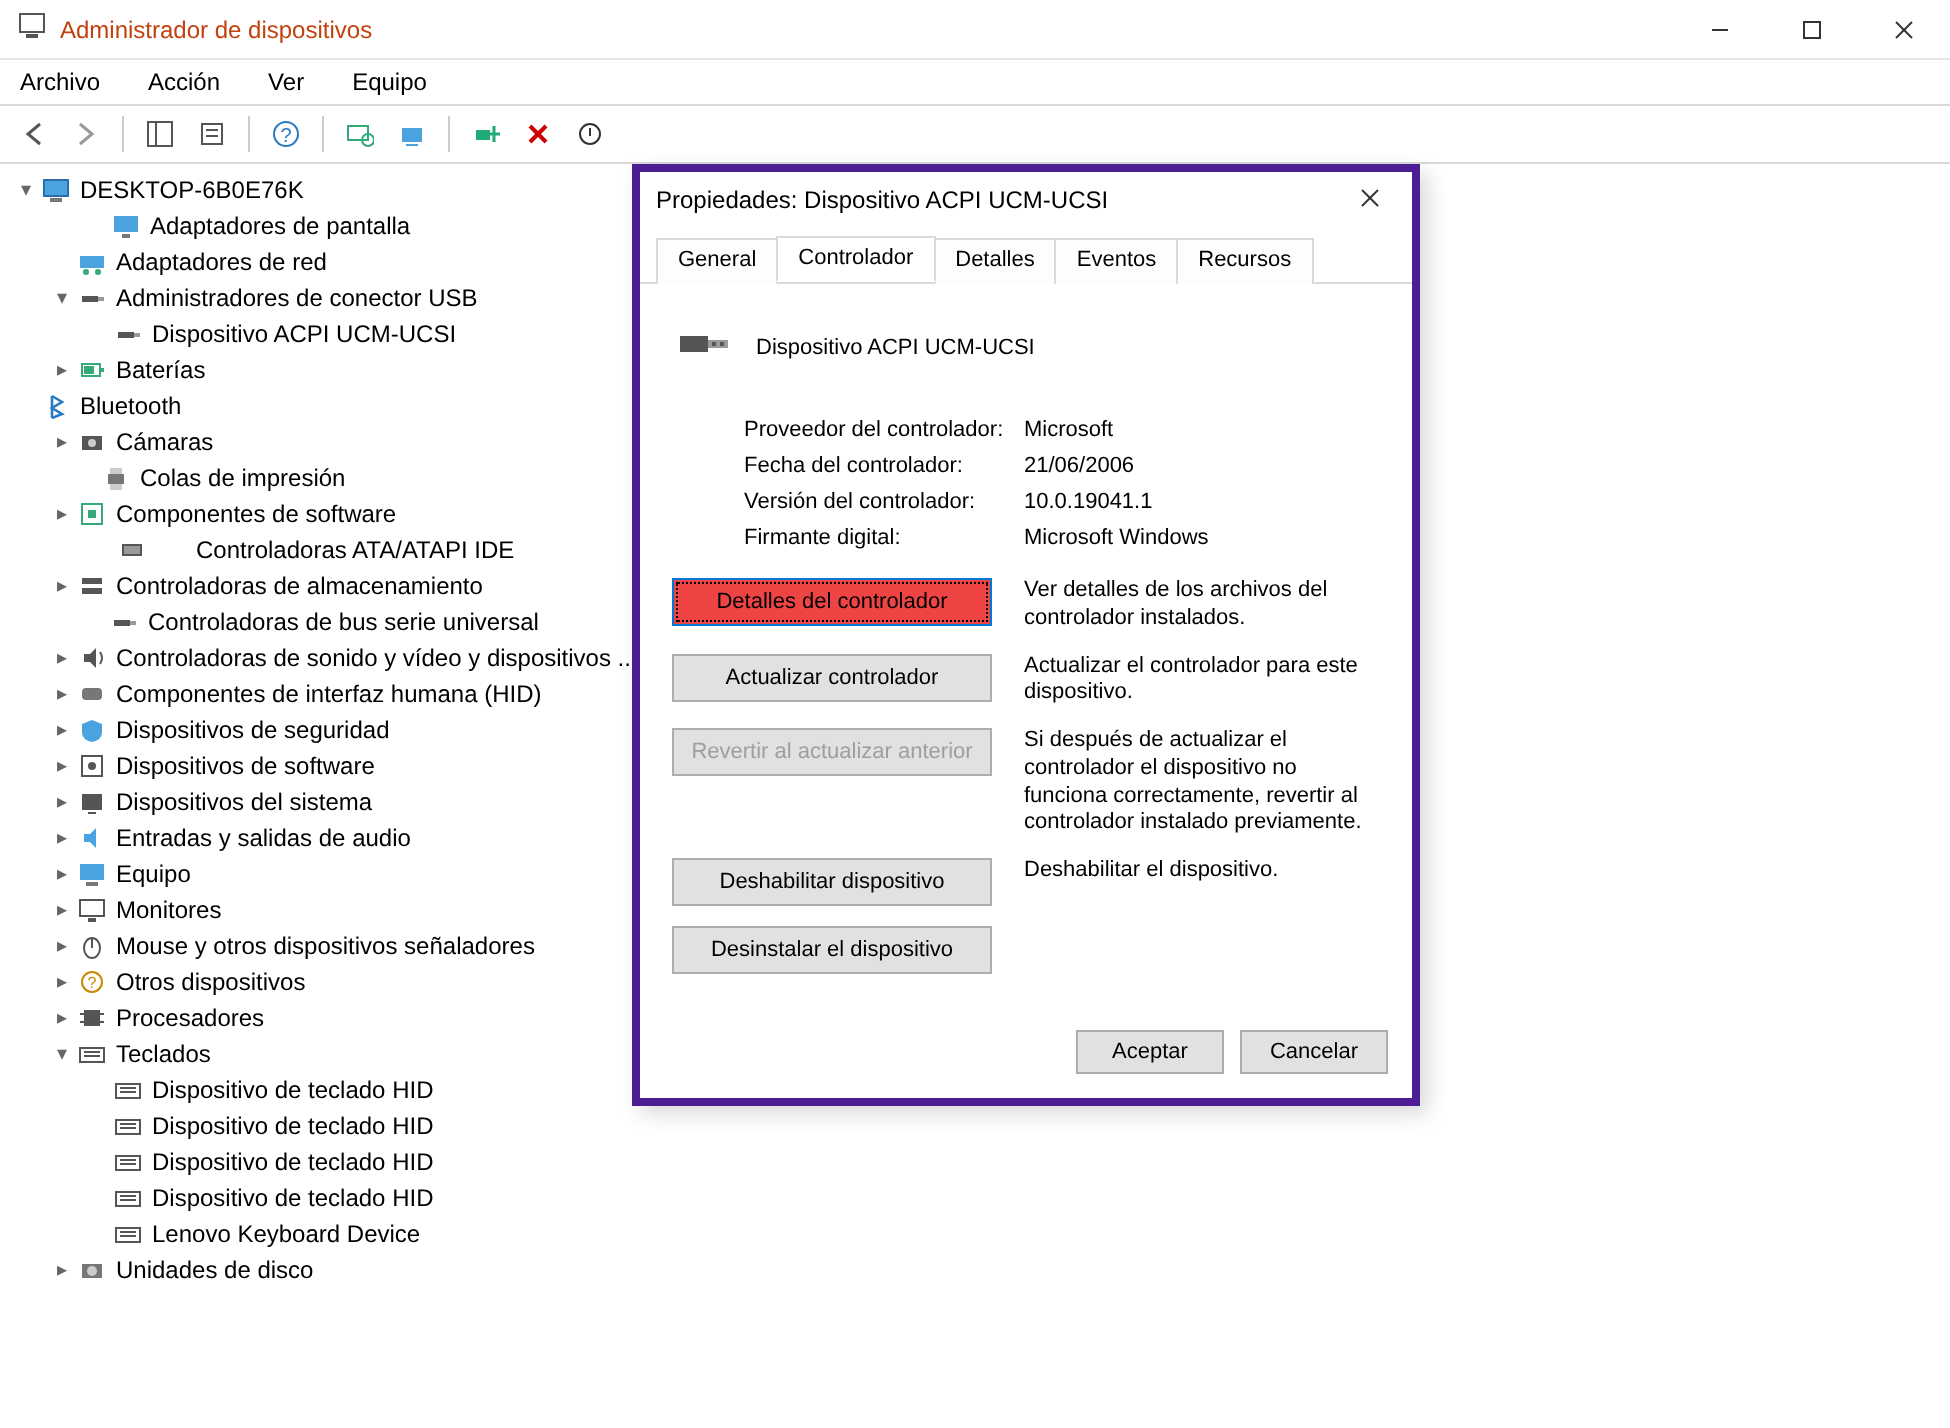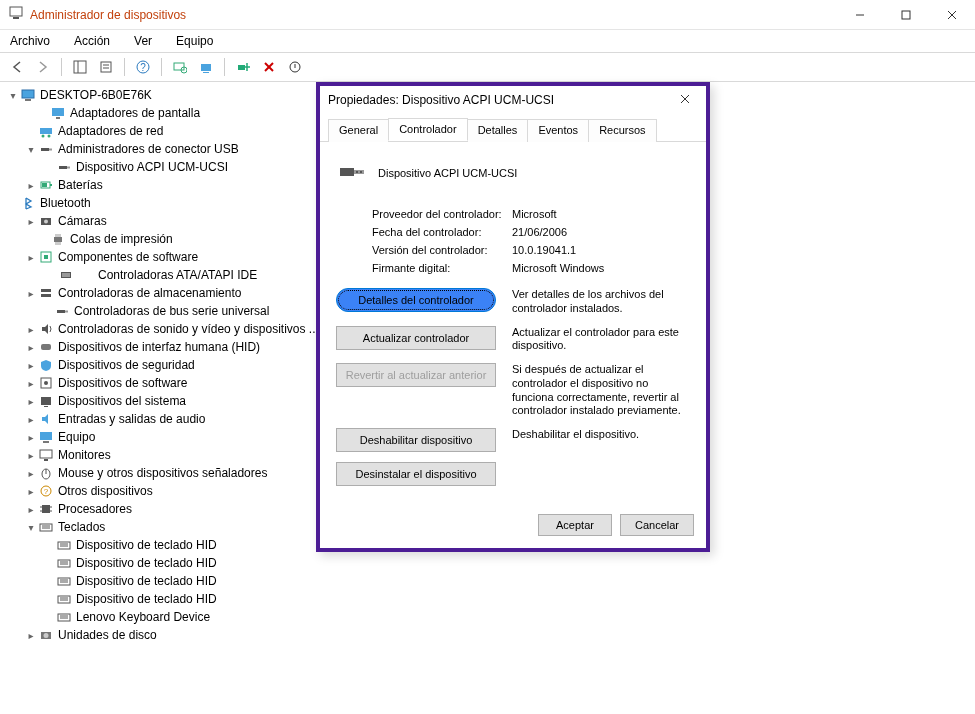--- a/index.html
+++ b/index.html
@@ -124,21 +124,21 @@
   .info-row { display: flex; margin: 6px 0; }
   .info-label { width: 140px; }
   .action-row { display: flex; align-items: flex-start; margin: 10px 0; gap: 16px;}
   .action-btn {
     width: 160px; height: 24px;
     border: 1px solid #adadad;
     background: #e1e1e1;
     display: flex; align-items: center; justify-content: center;
     font-size: 11px;
   }
-  .action-btn.highlight { outline: 1px dotted #000; outline-offset: -3px; border-color:#0078d7; background:#3b82f6;border-radius:12px;}
+  .action-btn.highlight { outline: 1px dotted #000; outline-offset: -3px; border-color:#0078d7; background:#ef4444;}
   .action-btn.disabled { color: #9e9e9e; }
   .action-desc { flex: 1; line-height: 1.25; }
   .dialog-footer {
     display: flex; justify-content: flex-end;
     gap: 8px; padding: 8px 12px 12px;
   }
   .dlg-btn {
     min-width: 74px; height: 22px;
     border: 1px solid #adadad; background: #e1e1e1;
     display: flex; align-items: center; justify-content: center;
@@ -253,21 +253,21 @@
     <span class="expander">▾</span>
     <span class="tree-icon">
         <svg width="14" height="14">
           <rect x="1" y="2" width="12" height="8" fill="#4aa3df" stroke="#2a6da8"></rect>
           <rect x="4" y="11" width="6" height="2" fill="#777"></rect>
         </svg>
       </span>
     <span>DESKTOP-6B0E76K</span>
   </div>
   <div id="tree-body">
-      <div class="tree-row" style="padding-left: 36px;">
+      <div class="tree-row" style="padding-left: 8px; margin-left: 33px;">
         <span class="expander"></span>
         <span class="tree-icon">
           <svg width="14" height="14">
             <rect x="1" y="2" width="12" height="8" fill="#4aa3df"></rect>
             <rect x="5" y="11" width="4" height="2" fill="#777"></rect>
           </svg>
         </span>
         <span>Adaptadores de pantalla</span>
       </div>
       <div class="tree-row" style="padding-left: 24px;">
@@ -392,21 +392,21 @@
         </span>
         <span>Controladoras de sonido y vídeo y dispositivos ...</span>
       </div>
       <div class="tree-row" style="padding-left: 24px;">
         <span class="expander">▸</span>
         <span class="tree-icon">
           <svg width="14" height="14">
             <rect x="2" y="4" width="10" height="6" rx="2" fill="#777"></rect>
           </svg>
         </span>
-        <span>Dispositivos de interfaz humana (HID)</span>
+        <span>Componentes de interfaz humana (HID)</span>
       </div>
       <div class="tree-row" style="padding-left: 24px;">
         <span class="expander">▸</span>
         <span class="tree-icon">
           <svg width="14" height="14">
             <path d="M7 2 L12 4 L12 8 Q12 12 7 13 Q2 12 2 8 L2 4 Z" fill="#4aa3df"></path>
           </svg>
         </span>
         <span>Dispositivos de seguridad</span>
       </div>

